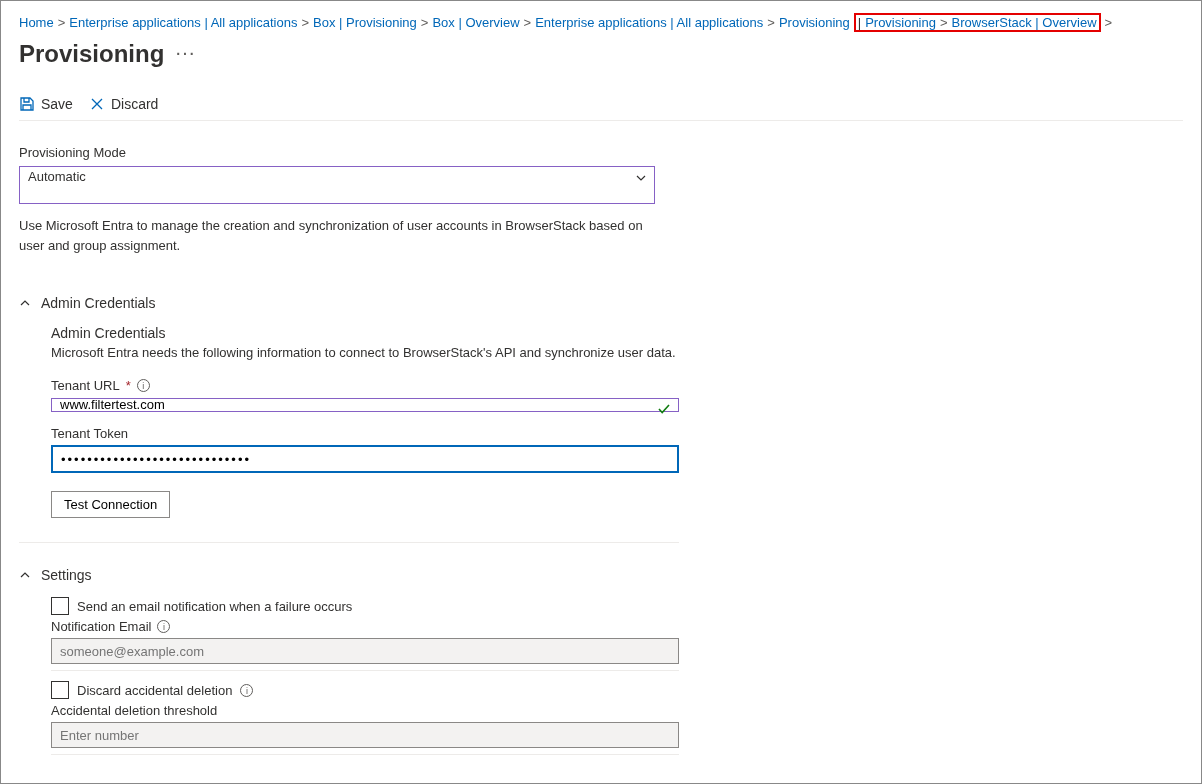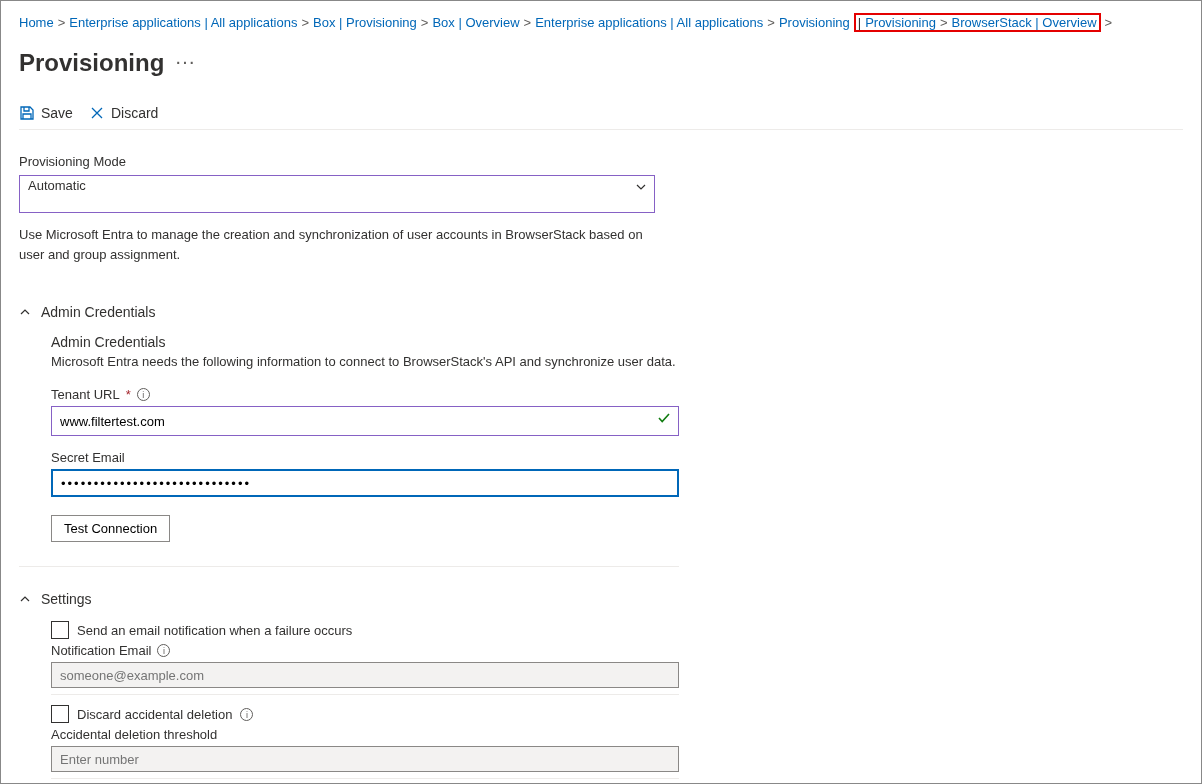--- a/index.html
+++ b/index.html
@@ -15,21 +15,21 @@
     overflow: hidden;
   }
   .page { padding: 12px 18px 18px 18px; }
   .breadcrumb {
     display: flex;
     flex-wrap: wrap;
     align-items: center;
     gap: 4px;
     font-size: 13px;
     color: #605e5c;
-    margin-bottom: 17px;
+    margin-bottom: 8px;
   }
   .breadcrumb a { color: #0067b8; text-decoration: none; cursor: pointer; }
   .breadcrumb .sep { color: #605e5c; }
   .breadcrumb .highlight-box {
     border: 2px solid #e40000;
     padding: 0 2px;
     display: inline-flex;
     gap: 4px;
     align-items: center;
   }
@@ -103,21 +103,21 @@
   .field-row { margin-bottom: 14px; max-width: 628px;}
   .field-label {
     display: flex; gap: 6px; align-items: center;
     font-size: 13px; margin-bottom: 4px;
   }
   .req { color: #a4262c; }
   .input-ok {
     position: relative;
   }
   input[type=text].tenant {
-    width: 100%; height: 30px;
+    width: 100%; height: 14px;
     border: 1px solid #8661c5;
     padding: 2px 30px 2px 8px;
     font-size: 13px;
   }
   .check-icon { position:absolute; right:8px; top:5px; color:#107c10; }
   input[type=password].secret {
     width: 100%; height: 28px;
     border: 2px solid #0067b8;
     padding: 2px 8px;
     font-size: 13px;
@@ -240,21 +240,21 @@
           <div class="input-ok">
             <input type="text" class="tenant" value="www.filtertest.com" style="">
             <svg class="check-icon" width="14" height="14" viewBox="0 0 14 14">
                 <path fill="none" stroke="#107c10" stroke-width="1.6" d="M2 7l3.2 3.5L12 3"></path>
               </svg>
           </div>
         </div>
 
         <div class="field-row">
           <div class="field-label">
-            <span>Secret Email</span>
+            <span>Tenant Token</span>
           </div>
           <input type="password" class="secret" value="•••••••••••••••••••••••••••••" style="">
         </div>
 
         <button class="test-conn">Test Connection</button>
       </div>
     </div>
 
     <div class="collapsible" style="border-bottom:none;">
       <div class="collapsible-header">

